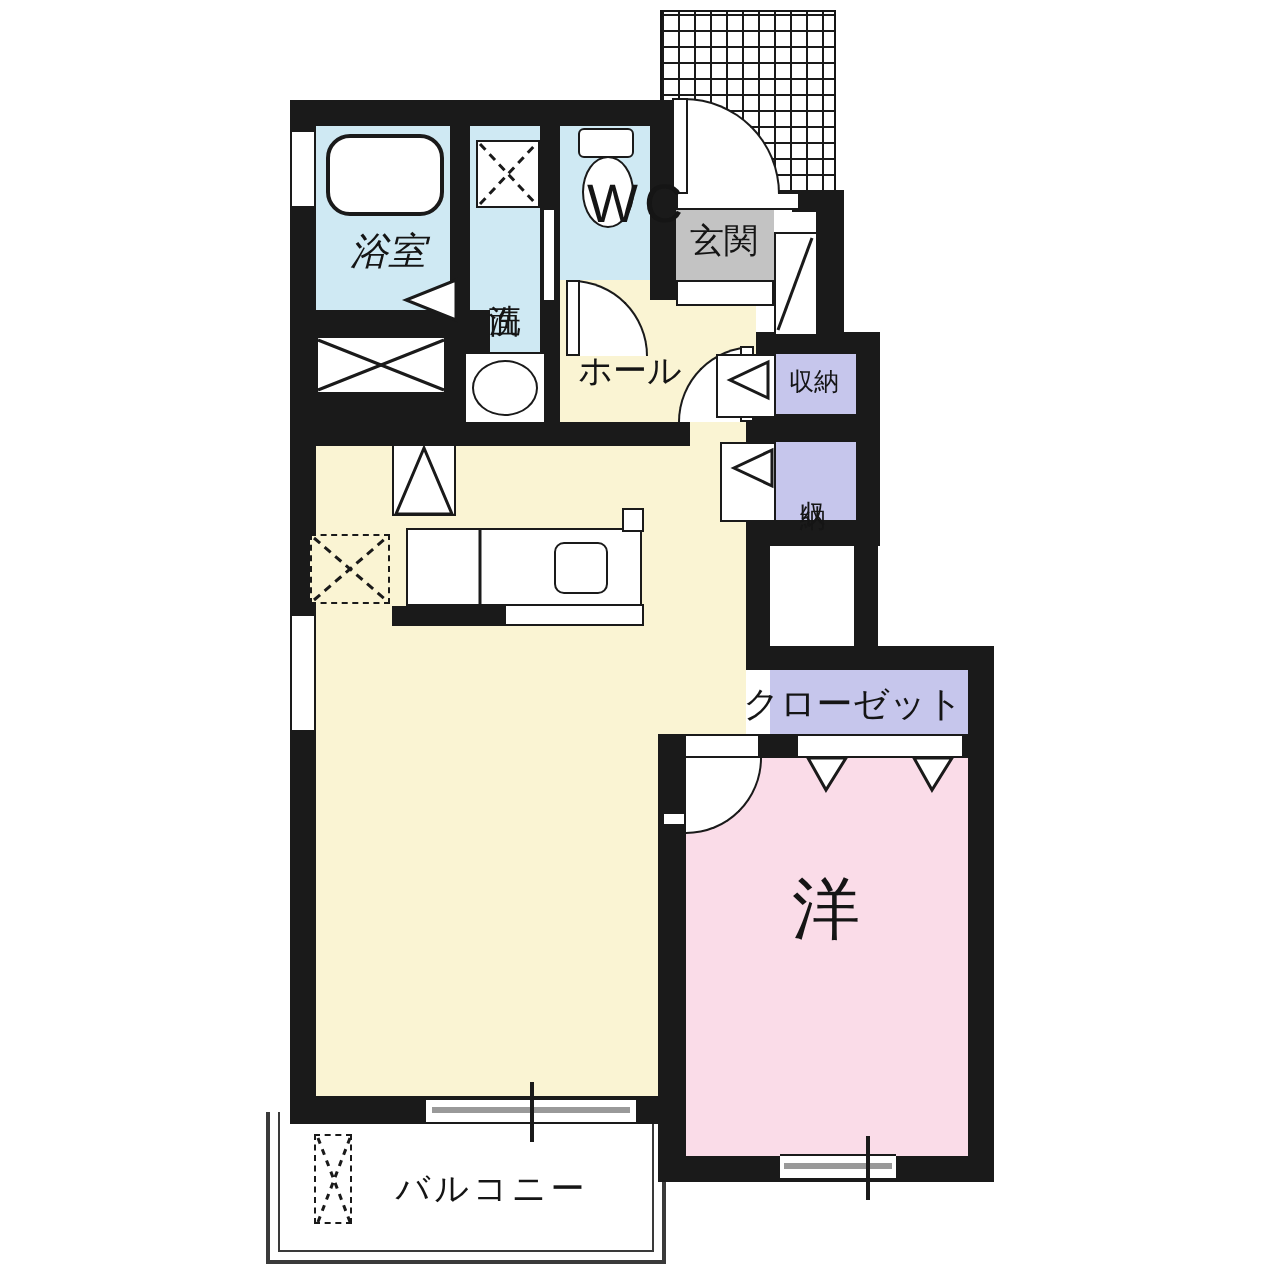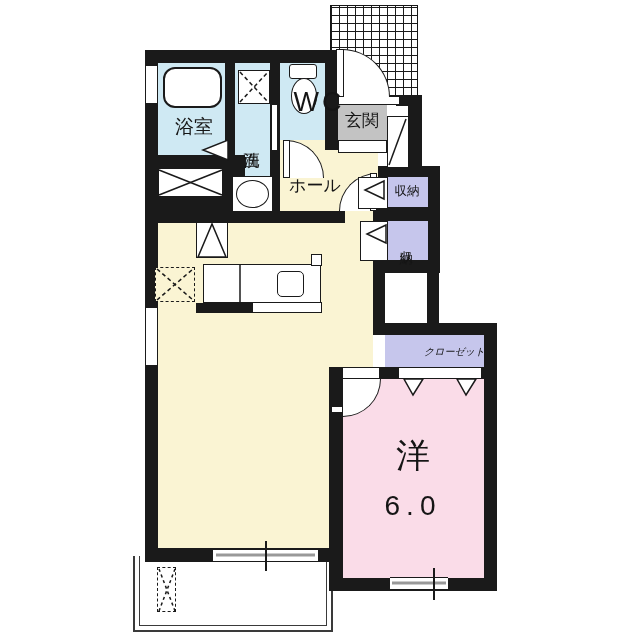--- a/index.html
+++ b/index.html
@@ -131,24 +131,24 @@
     <g stroke="#999999" stroke-width="3">
       <line x1="216" y1="555" x2="315" y2="555"></line>
       <line x1="392" y1="583" x2="446" y2="583"></line>
     </g>
     <g stroke="#1a1a1a" stroke-width="2">
       <line x1="266" y1="541" x2="266" y2="571"></line>
       <line x1="434" y1="568" x2="434" y2="600"></line>
     </g>
   </svg>
 
-  <div class="lbl" style="left:158px;top:116px;width:72px;height:22px;font-size:19px;">浴室</div>
+  <div class="lbl" style="left:158px;top:116px;width:72px;height:22px;font-size:19px;font-style:italic;">浴室</div>
   <div class="lbl vert" style="left:240px;top:110px;width:22px;height:62px;font-size:16px;">洗面</div>
   <div class="lbl" style="left:278px;top:90px;width:50px;height:24px;font-size:27px;letter-spacing:3px;margin-left:16px;">WC</div>
   <div class="lbl" style="left:336px;top:110px;width:52px;height:22px;font-size:17px;">玄関</div>
   <div class="lbl" style="left:278px;top:175px;width:74px;height:22px;font-size:17px;">ホール</div>
   <div class="lbl" style="left:386px;top:184px;width:42px;height:16px;font-size:12.5px;">収納</div>
   <div class="lbl vert" style="left:392px;top:222px;width:28px;height:40px;font-size:13px;">収納</div>
-  <div class="lbl" style="left:406px;top:343px;width:97px;height:18px;font-size:10px;font-style:italic;">クローゼット</div>
+  <div class="lbl" style="left:378px;top:343px;width:97px;height:18px;font-size:18px;">クローゼット</div>
   <div class="lbl" style="left:383px;top:436px;width:60px;height:40px;font-size:34px;">洋</div>
-  <div class="lbl" style="left:370px;top:490px;width:86px;height:32px;font-size:28px;letter-spacing:6px;">6.0</div>
+  <div class="lbl" style="left:180px;top:584px;width:132px;height:22px;font-size:17px;letter-spacing:2px;">バルコニー</div>
 
 </div>
 
 </body></html>

